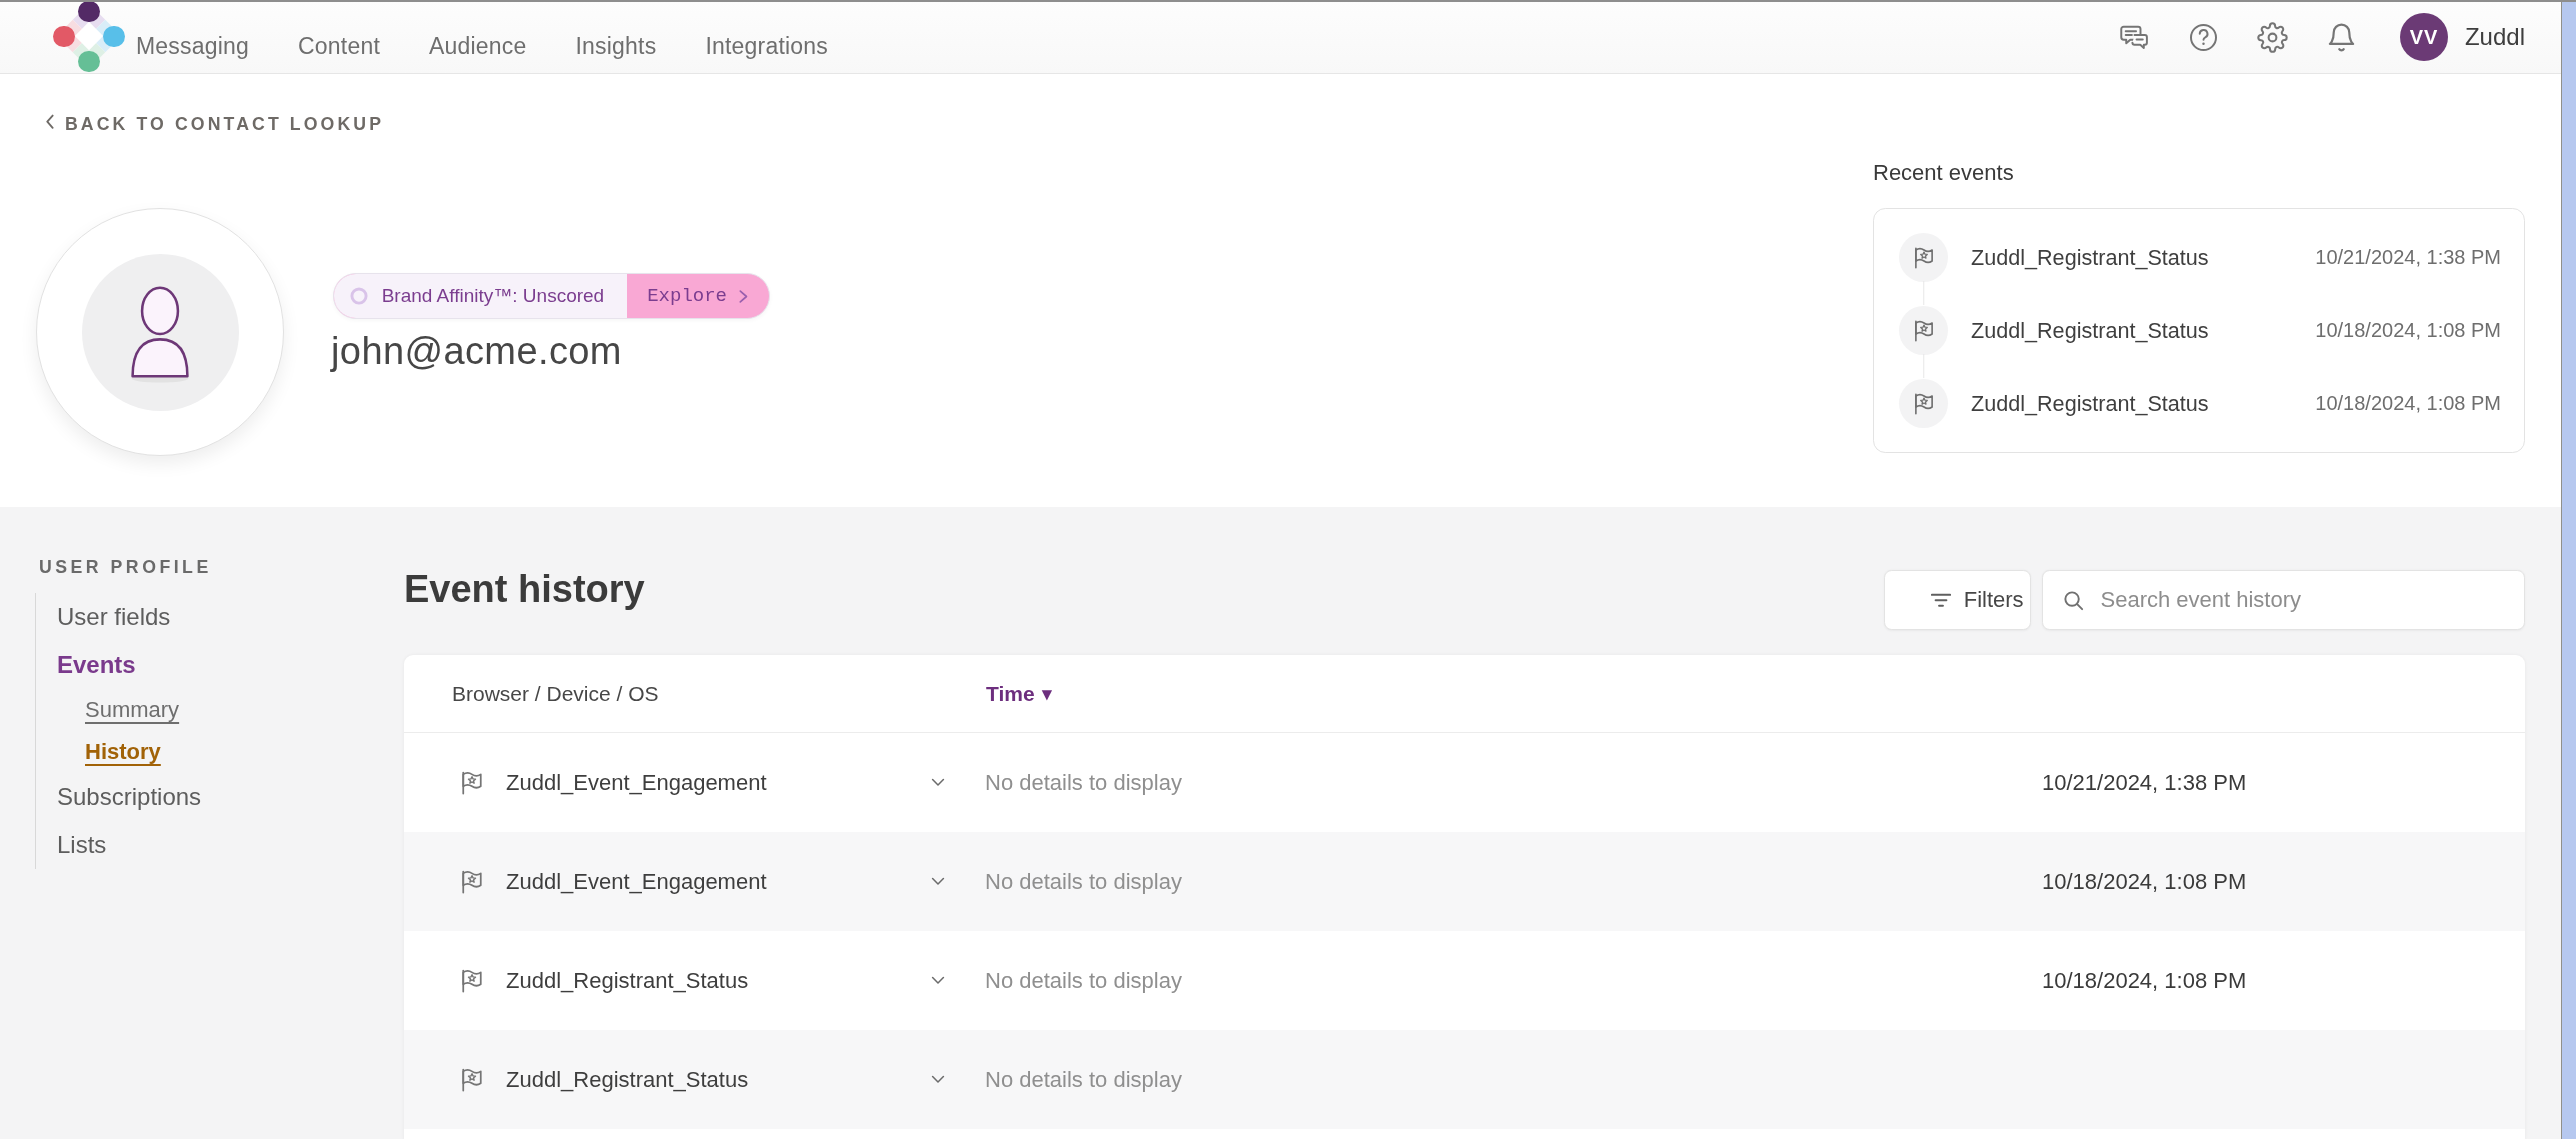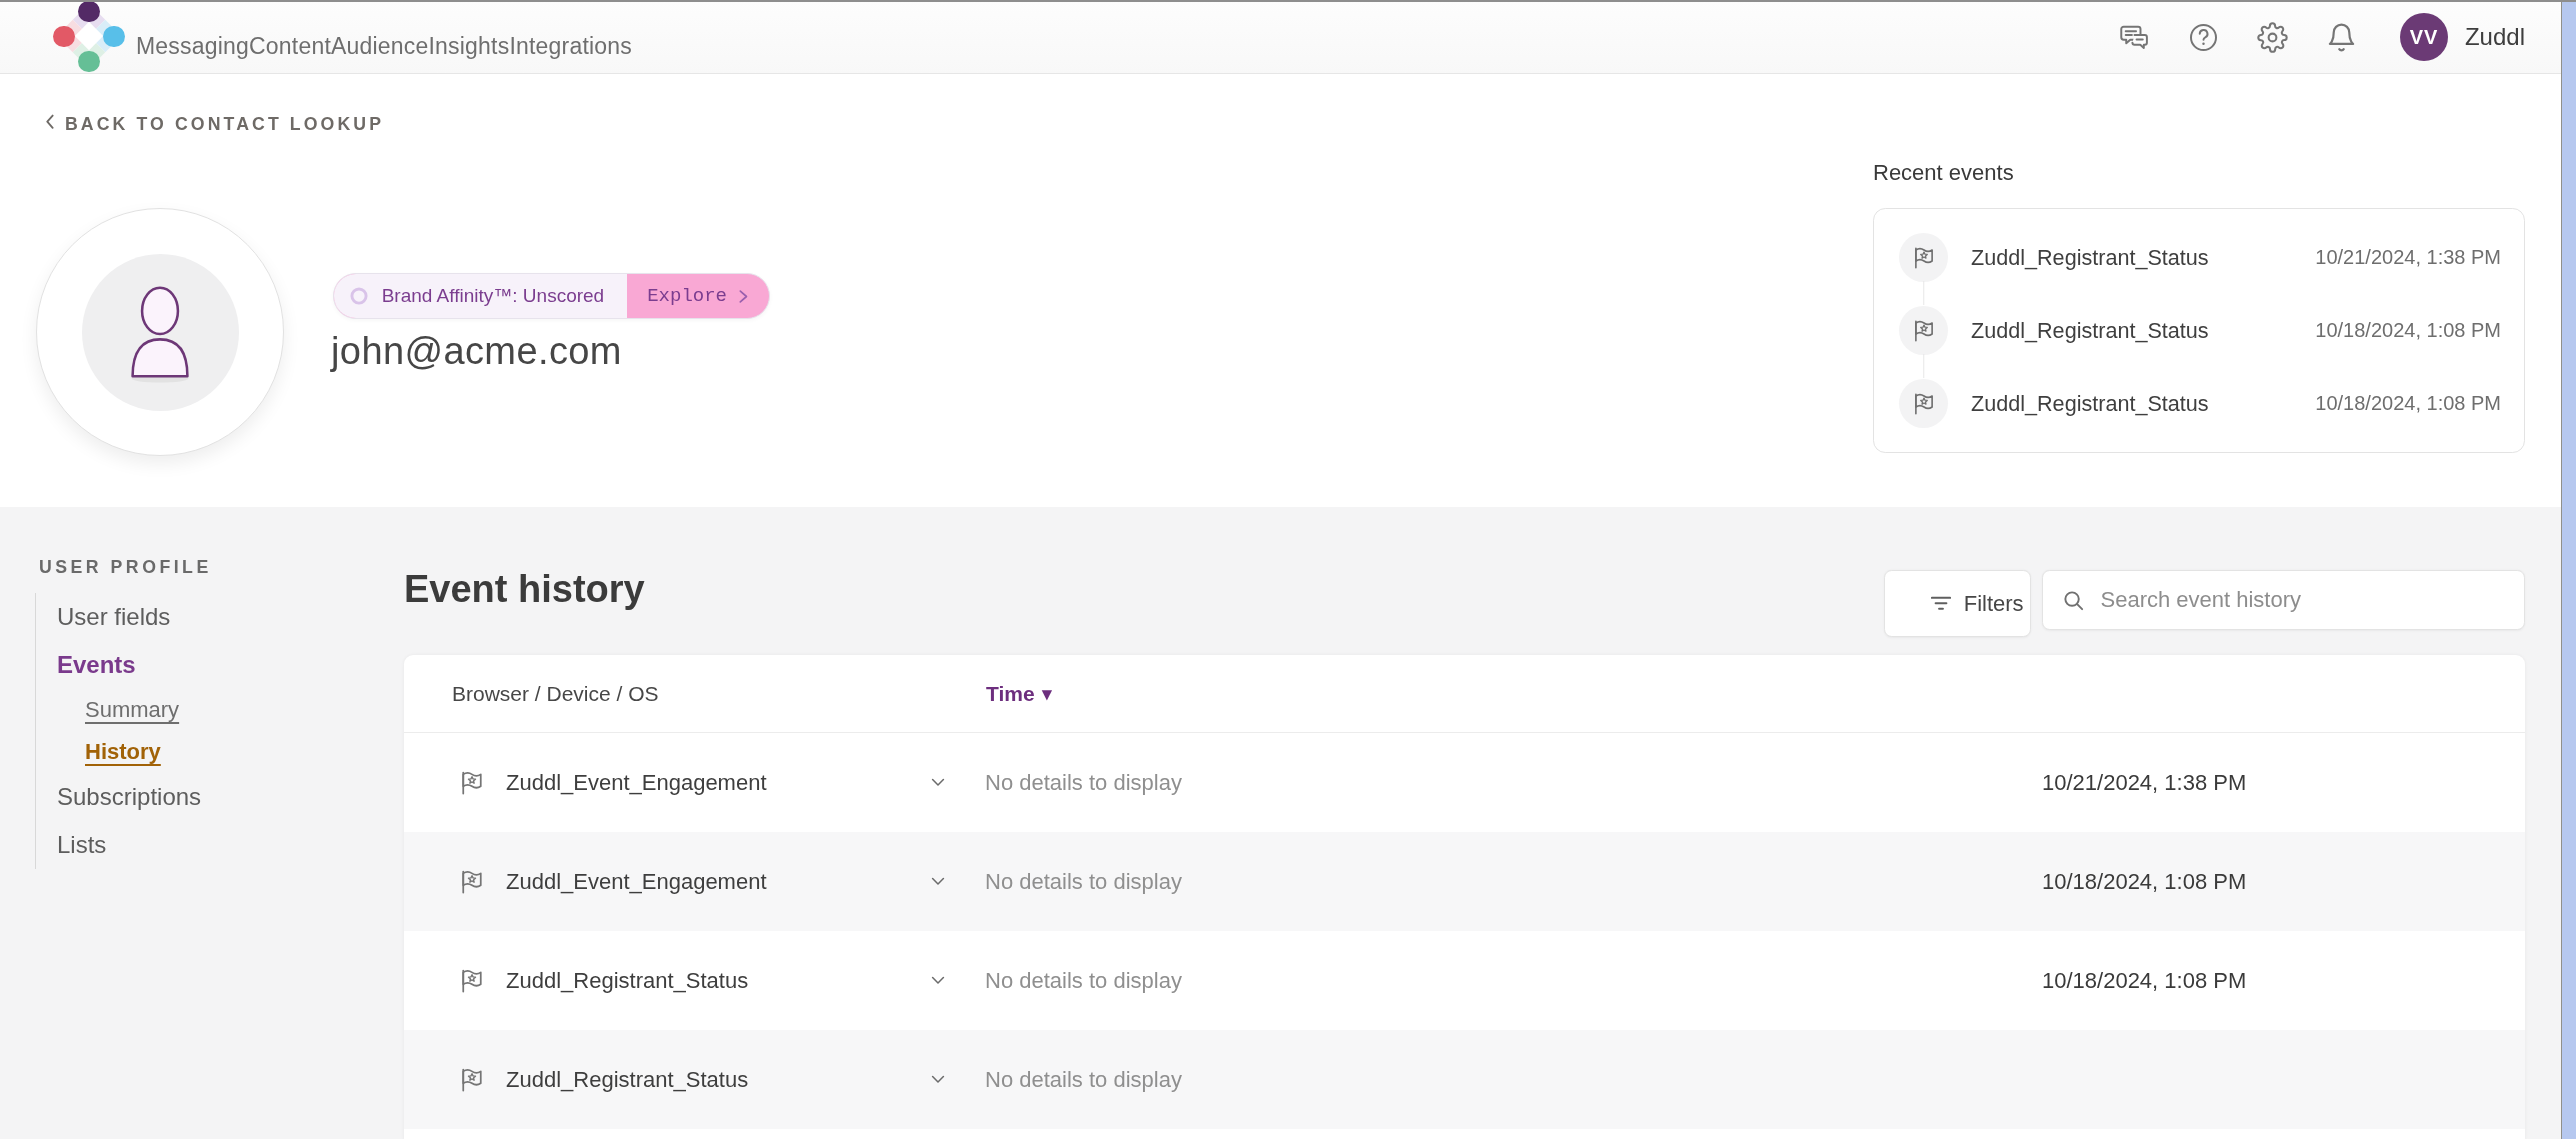--- a/index.html
+++ b/index.html
@@ -16,21 +16,21 @@
   .logo { position:absolute; left:54px; top:1.5px; width:69px; height:69px; cursor:pointer; }
   .logo-diamond { position:absolute; left:11.5px; top:11.5px; width:46px; height:46px; transform:rotate(45deg); }
   .logo-diamond .q { position:absolute; width:23px; height:23px; }
   .q-tl { left:0; top:0; background:#e7ddf0; } .q-tr { right:0; top:0; background:#d9edf8; }
   .q-bl { left:0; bottom:0; background:#f7dde1; } .q-br { right:0; bottom:0; background:#def0e5; }
   .logo-center { position:absolute; left:13px; top:13px; width:20px; height:20px; background:#fff; }
   .logo-dot { position:absolute; width:21.6px; height:21.6px; border-radius:50%; }
   .dot-top { left:24px; top:-0.8px; background:#532a66; } .dot-left { left:-0.8px; top:24px; background:#e25966; }
   .dot-right { left:49px; top:24px; background:#58bfe9; } .dot-bottom { left:24px; top:49px; background:#65bf96; }
 
-  .nav-items { position:absolute; left:136px; top:0; height:92px; display:flex; align-items:center; }
+  .nav-items { position:absolute; left:136px; top:0; height:92px; display:flex; align-items:center; gap:49px; }
   .nav-item { font-size:23px; color:#6e6e6e; font-weight:500; letter-spacing:0.2px; cursor:pointer; white-space:nowrap; }
 
   .nav-right { position:absolute; right:51px; top:0; height:74px; display:flex; align-items:center; }
   .nav-icon { width:32px; height:32px; margin-left:37px; display:flex; align-items:center; justify-content:center; cursor:pointer; }
   .nav-icon:first-child { margin-left:0; }
   .nav-icon svg { width:31px; height:31px; }
   .avatar-sm { width:48px; height:48px; border-radius:50%; background:#6b3a75; color:#fff; display:flex;
     align-items:center; justify-content:center; font-size:20px; font-weight:700; margin-left:42px; letter-spacing:0.8px; cursor:pointer; }
   .account-name { font-size:24px; color:#3e3e3e; font-weight:500; margin-left:17px; }
 
@@ -73,21 +73,21 @@
   .sb-label { position:absolute; left:39px; top:557px; font-size:17.7px; color:#6a6a6a; font-weight:600; letter-spacing:3.5px; }
   .sb-list { position:absolute; left:35px; top:593px; border-left:1.5px solid #d8d8d8; padding-left:21px; }
   .sb-item { display:flex; align-items:center; height:48px; font-size:24px; color:#5d5d5d; cursor:pointer; white-space:nowrap; }
   .sb-item.active { color:#7a3a8c; font-weight:700; }
   .sb-item.sub { height:42px; padding-left:28px; font-size:22px; color:#6e6e6e; }
   .sb-item.sub .lbl { text-decoration:underline; text-underline-offset:4.6px; }
   .sb-item.sub.active { color:#a16207; font-weight:600; }
 
   
   .page-title { position:absolute; left:404px; top:568px; font-size:38px; font-weight:700; color:#3b3b3b; }
-  .filters-btn { position:absolute; left:1884px; top:570px; width:147px; height:67px; background:#fff;
+  .filters-btn { position:absolute; left:1884px; top:570px; width:147px; height:60px; background:#fff;
     border:0.8px solid #e3e3e3; border-radius:7.7px; box-shadow:0 0.8px 2.3px rgba(0,0,0,.05);
     display:flex; align-items:center; justify-content:center; gap:12.3px; cursor:pointer;padding-left:46px; }
   .filters-label { font-size:22px; color:#474747; }
   .search-box { position:absolute; left:2042px; top:570px; width:483px; height:60px; background:#fff;
     border:0.8px solid #e3e3e3; border-radius:7.7px; box-shadow:0 0.8px 2.3px rgba(0,0,0,.05);
     display:flex; align-items:center; padding:0 18.5px; gap:14px; }
   .search-input { border:none; outline:none; flex:1; font-size:22px; color:#3f3f3f; font-family:inherit; background:transparent; }
   .search-input::placeholder { color:#8d8d8d; }
 
   .table-card { position:absolute; left:404px; top:655px; width:2121px; height:484px; background:#fff;

